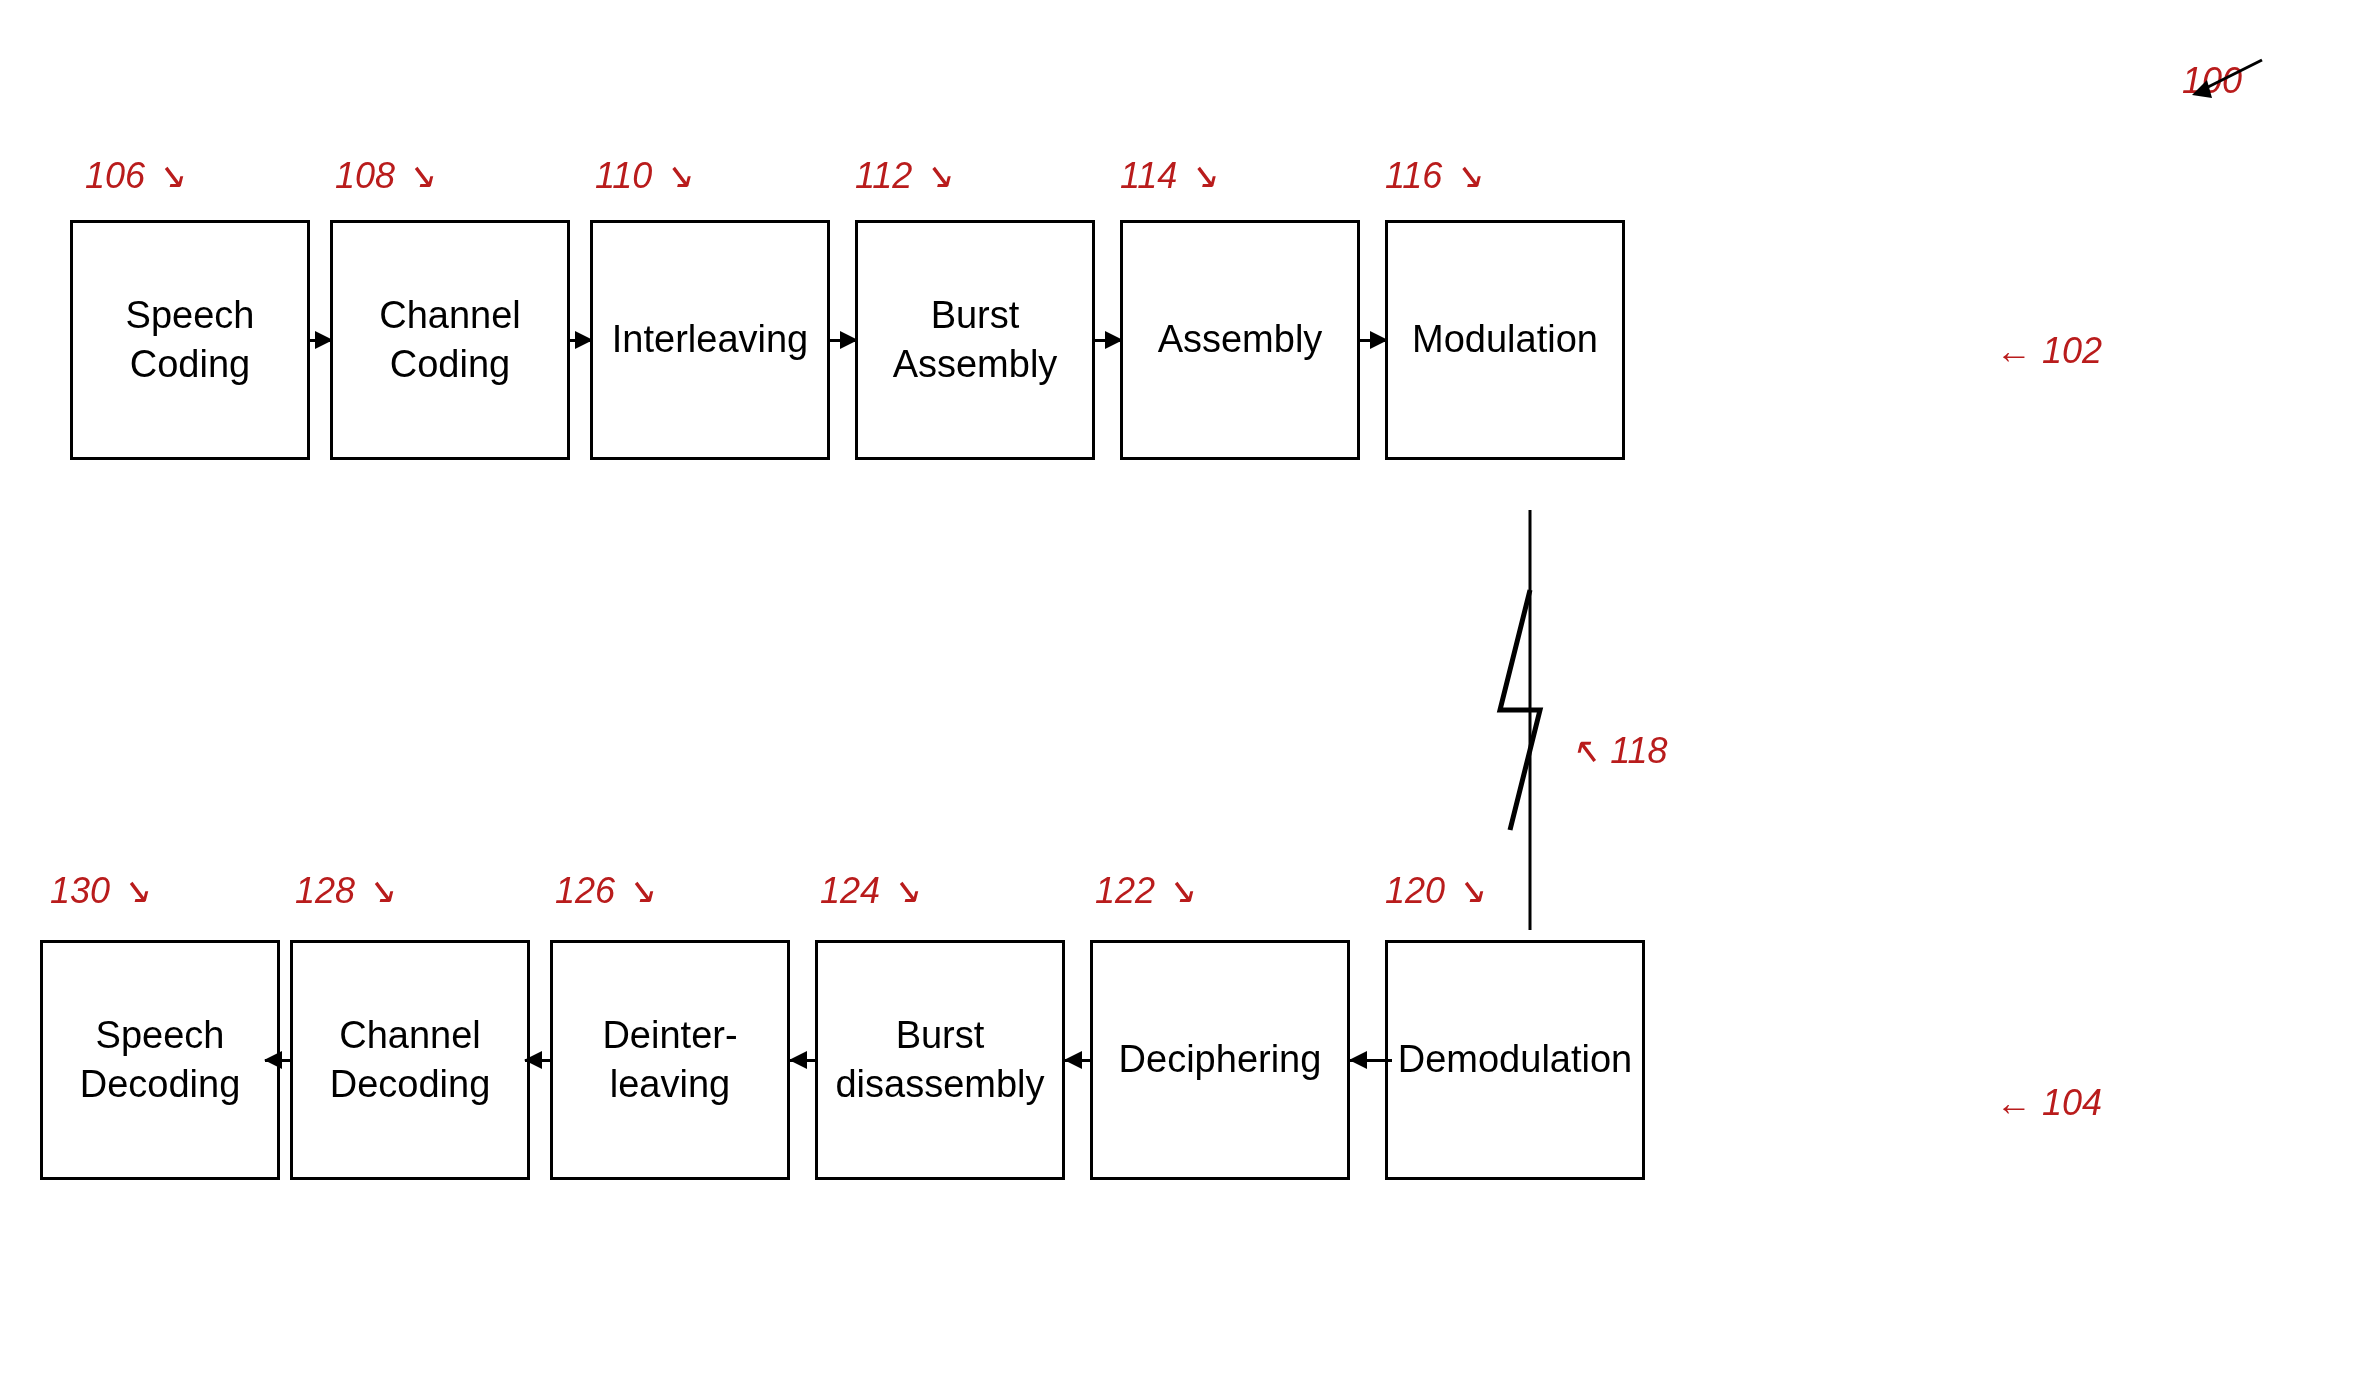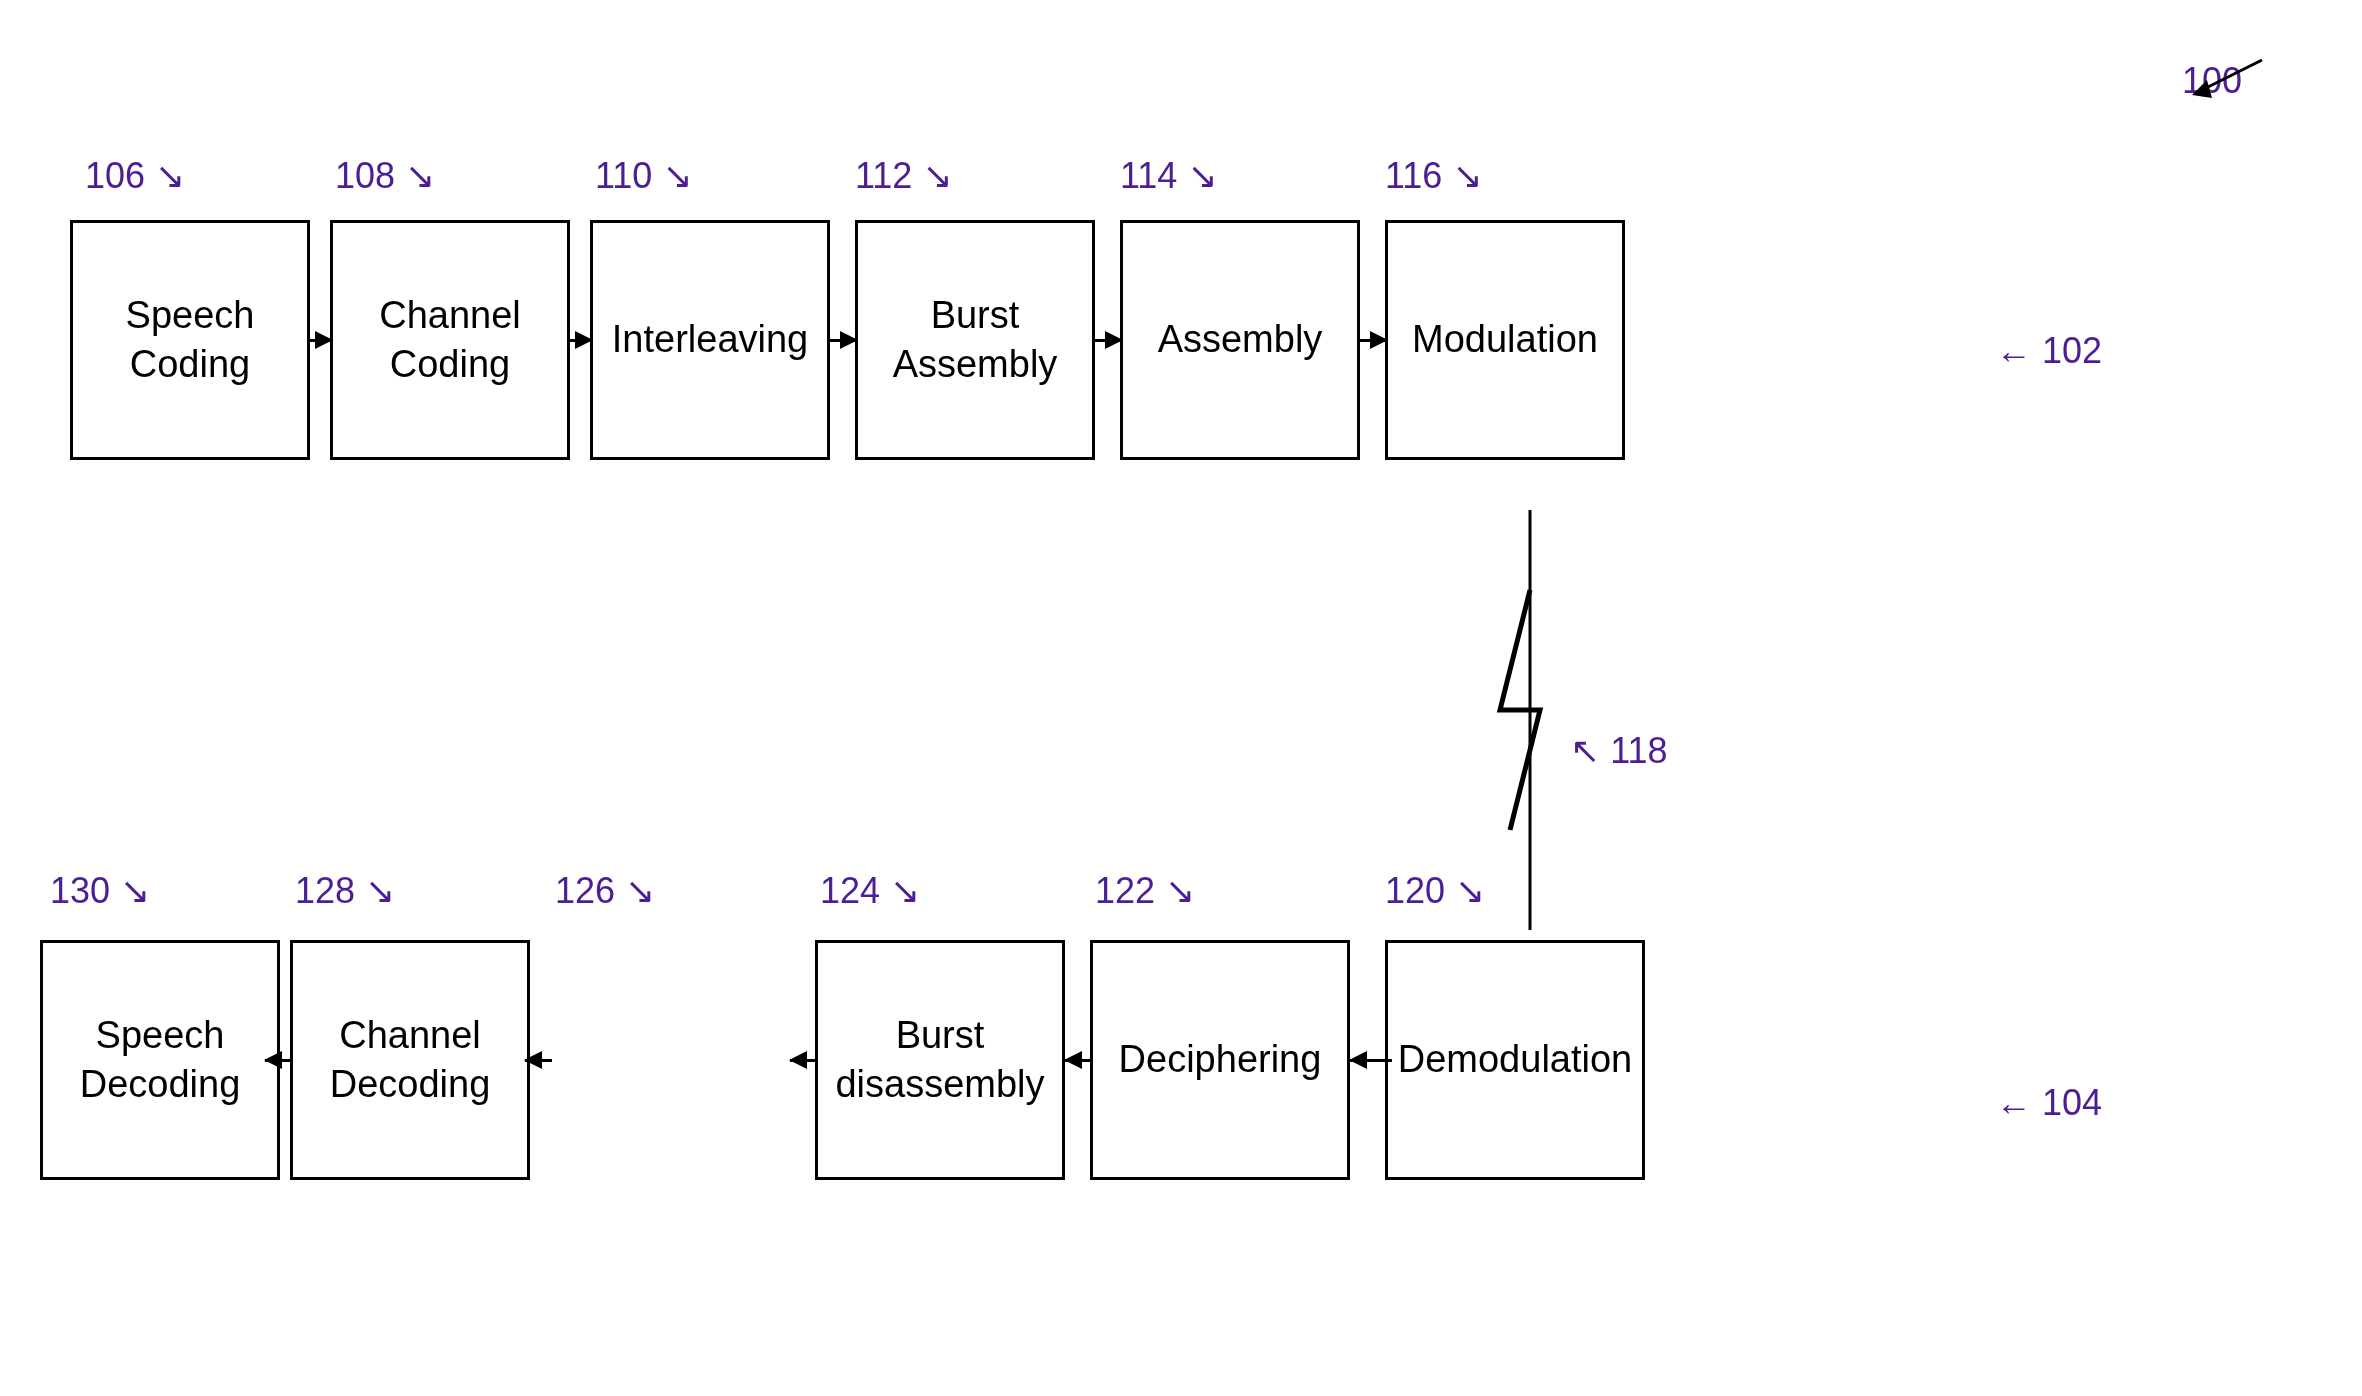--- a/index.html
+++ b/index.html
@@ -30,21 +30,22 @@
       text-align: center;
       font-size: 38px;
       font-weight: normal;
       line-height: 1.3;
     }
 
     
     .ref-label {
       position: absolute;
       font-size: 36px;
-      color: #4c1d95;
+      font-style: italic;
+      color: #b91c1c;
     }
 
     
     .arrow-right {
       position: absolute;
       height: 3px;
       background: #000;
     }
     .arrow-right::after {
       content: '';
@@ -125,20 +126,21 @@
   <div class="ref-label" style="top:870px; left:1385px;">120 ↘</div>
   <div class="block" style="left:1385px; top:940px; width:260px; height:240px;">Demodulation</div>
 
   <div class="ref-label" style="top:870px; left:1095px;">122 ↘</div>
   <div class="block" style="left:1090px; top:940px; width:260px; height:240px;">Deciphering</div>
 
   <div class="ref-label" style="top:870px; left:820px;">124 ↘</div>
   <div class="block" style="left:815px; top:940px; width:250px; height:240px;">Burst<br>disassembly</div>
 
   <div class="ref-label" style="top:870px; left:555px;">126 ↘</div>
+  <div class="block" style="left:550px; top:940px; width:240px; height:240px;">Deinter-<br>leaving</div>
 
   <div class="ref-label" style="top:870px; left:295px;">128 ↘</div>
   <div class="block" style="left:290px; top:940px; width:240px; height:240px;">Channel<br>Decoding</div>
 
   <div class="ref-label" style="top:870px; left:50px;">130 ↘</div>
   <div class="block" style="left:40px; top:940px; width:240px; height:240px;">Speech<br>Decoding</div>
 
   <div class="arrow-left" style="left:1350px; top:1059px; width:42px;"></div>
 
   <div class="arrow-left" style="left:1065px; top:1059px; width:27px;"></div>

